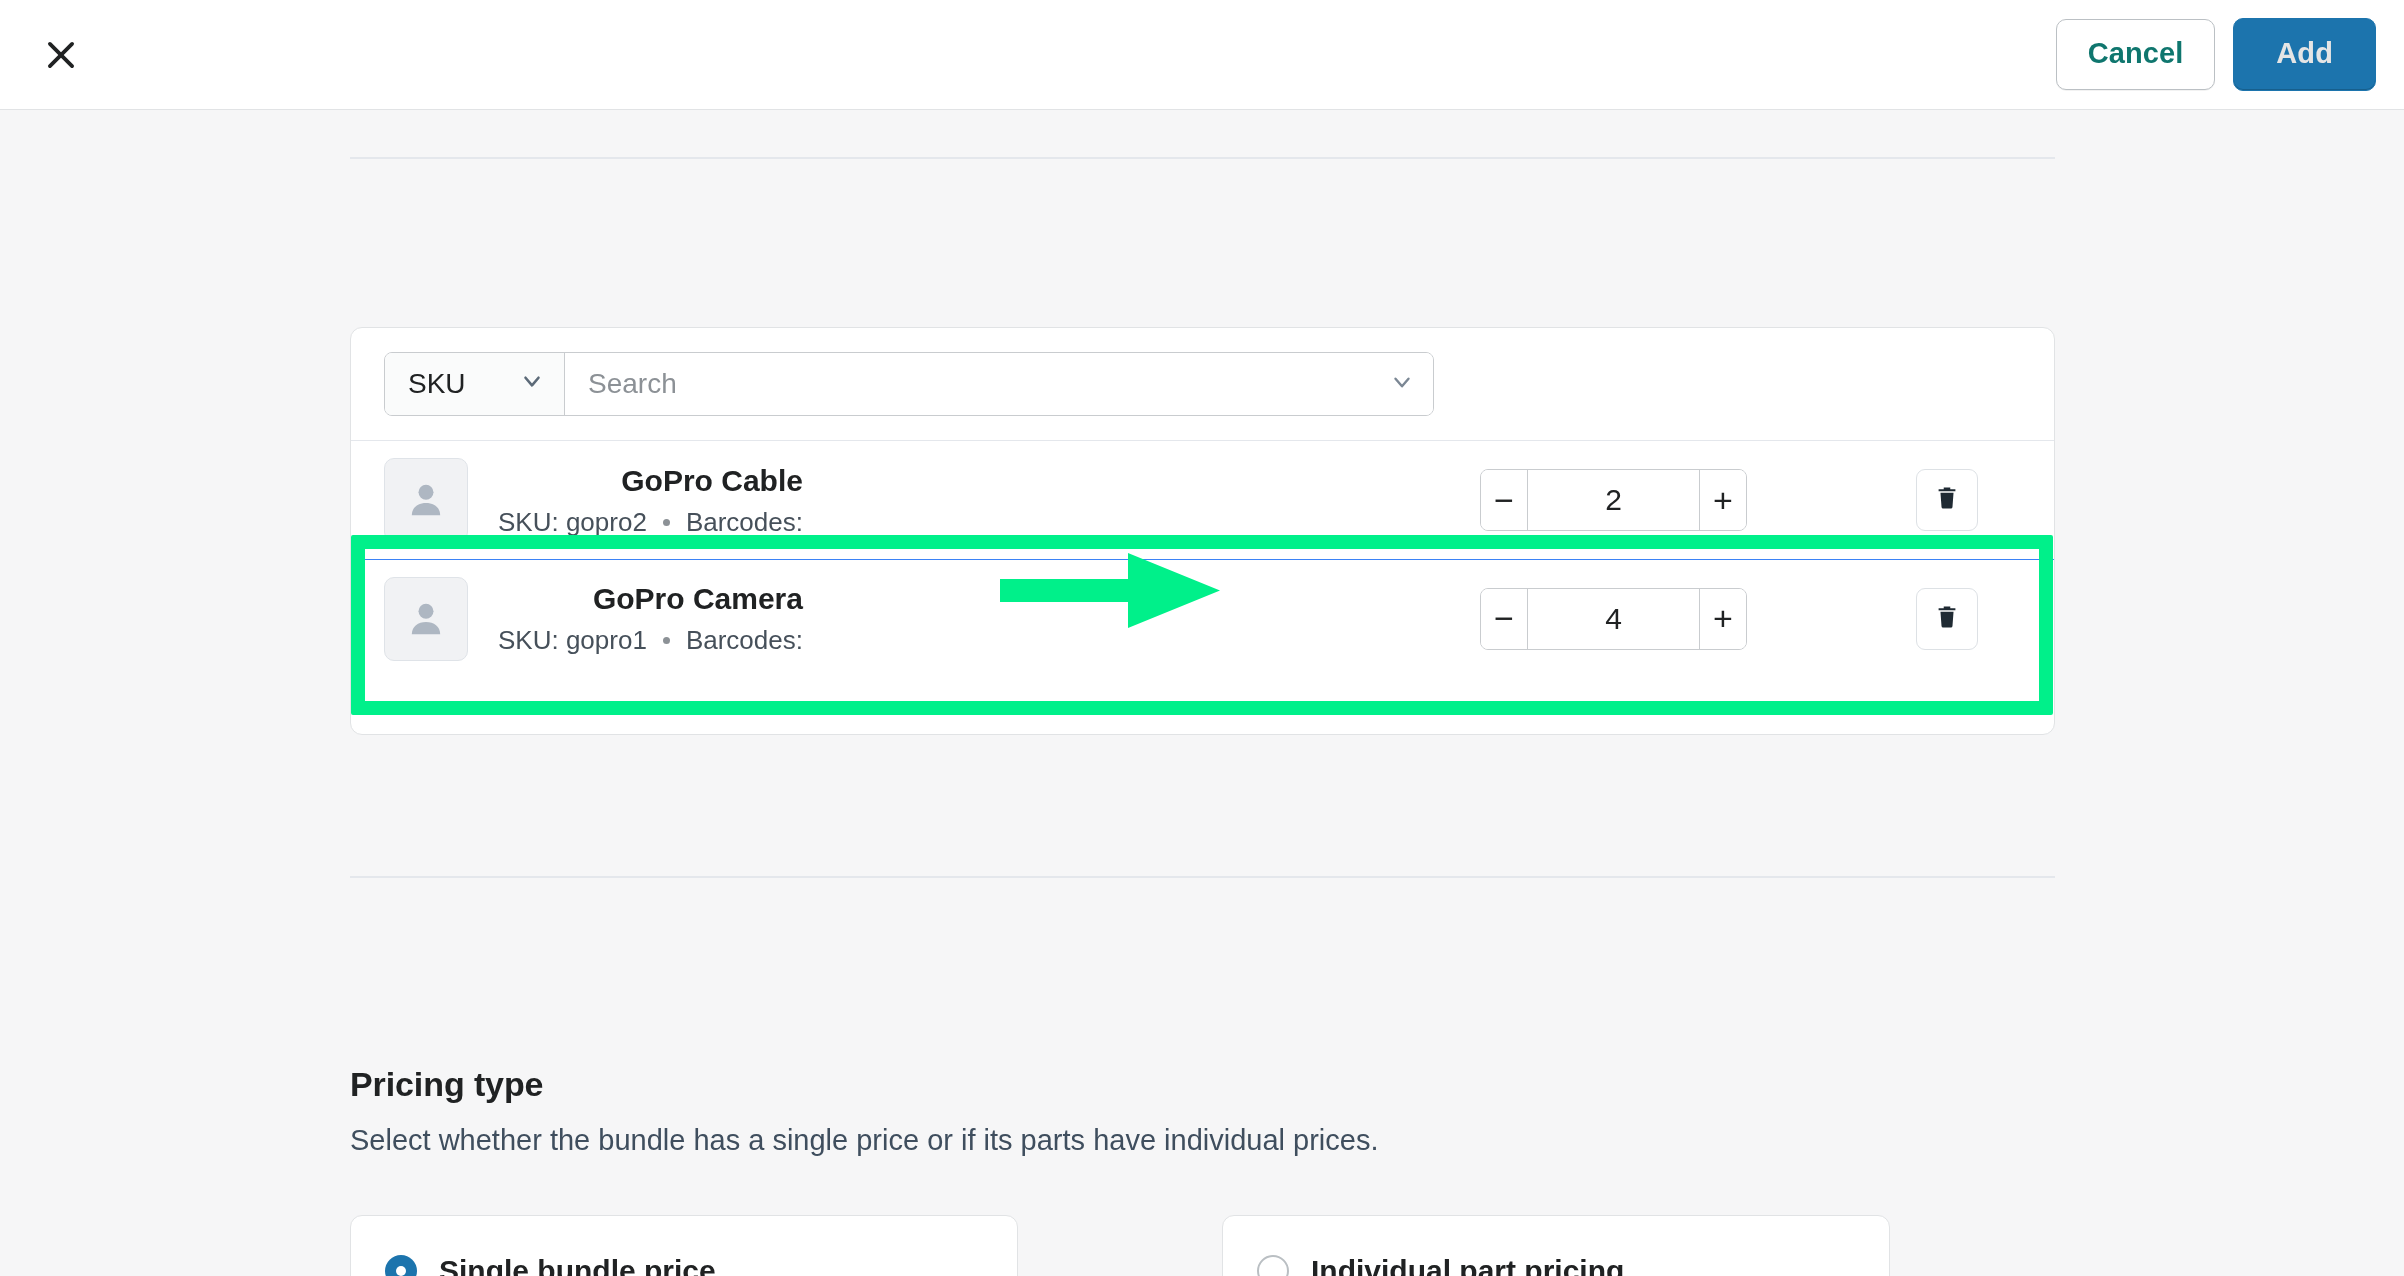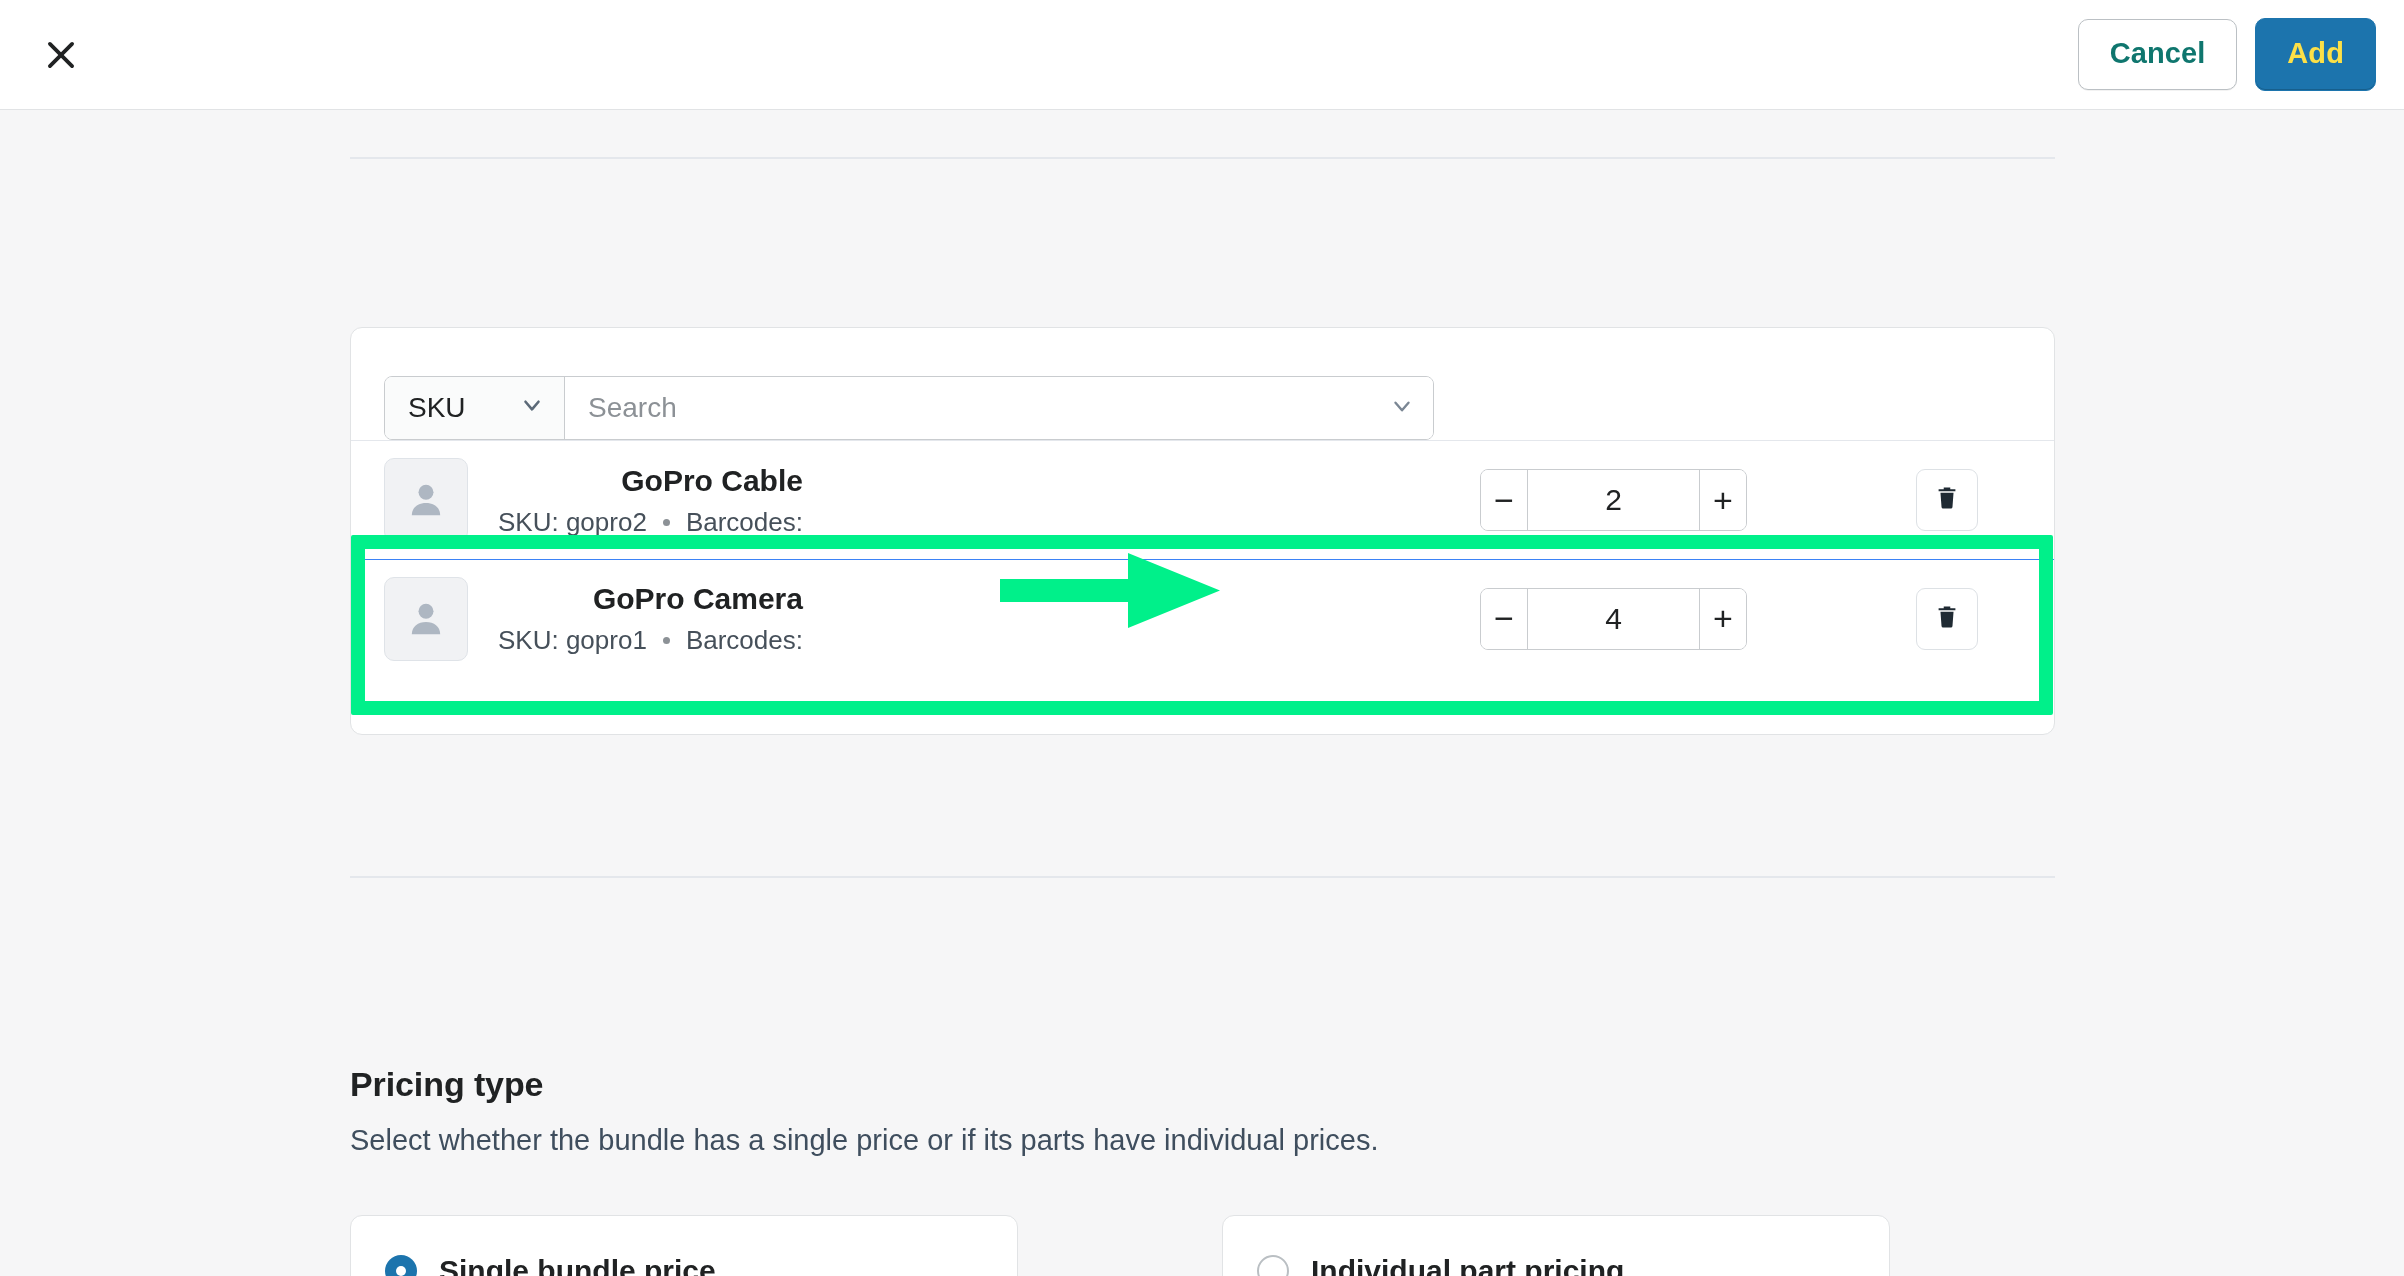--- a/index.html
+++ b/index.html
@@ -64,23 +64,23 @@
   .btn-secondary {
     background: #ffffff;
     color: #0f766e;
     border: 1px solid #bbc0c4;
     padding: 19px 31px 21px;
     box-shadow: 0 1px 0 rgba(0,0,0,0.05);
   }
 
   .btn-primary {
     background: #1c74ad;
-    color: #fde047;
+    color: #e5e5e5;
     border: 1px solid #1c74ad;
-    padding: 20px 31px 22px;
+    padding: 20px 42px 22px;
     box-shadow: inset 0 -1px 0 rgba(0,0,0,0.18);
   }
 
   
   .content {
     position: absolute;
     top: 111px; left: 0;
     width: 2404px;
     height: 1165px;
     background: #f6f6f7;
@@ -127,21 +127,21 @@
     height: 408px;
     background: #ffffff;
     border: 1px solid #e1e3e5;
     border-radius: 12px;
     overflow: hidden;
   }
 
   .search-row {
     height: 112px;
     display: flex;
-    align-items: flex-end;
+    align-items: center;
     padding: 0 33px;
     gap: 0;
   }
 
   .search-combo {
     display: flex;
     align-items: stretch;
     height: 64px;
     border: 1px solid #c9cccf;
     border-radius: 8px;

